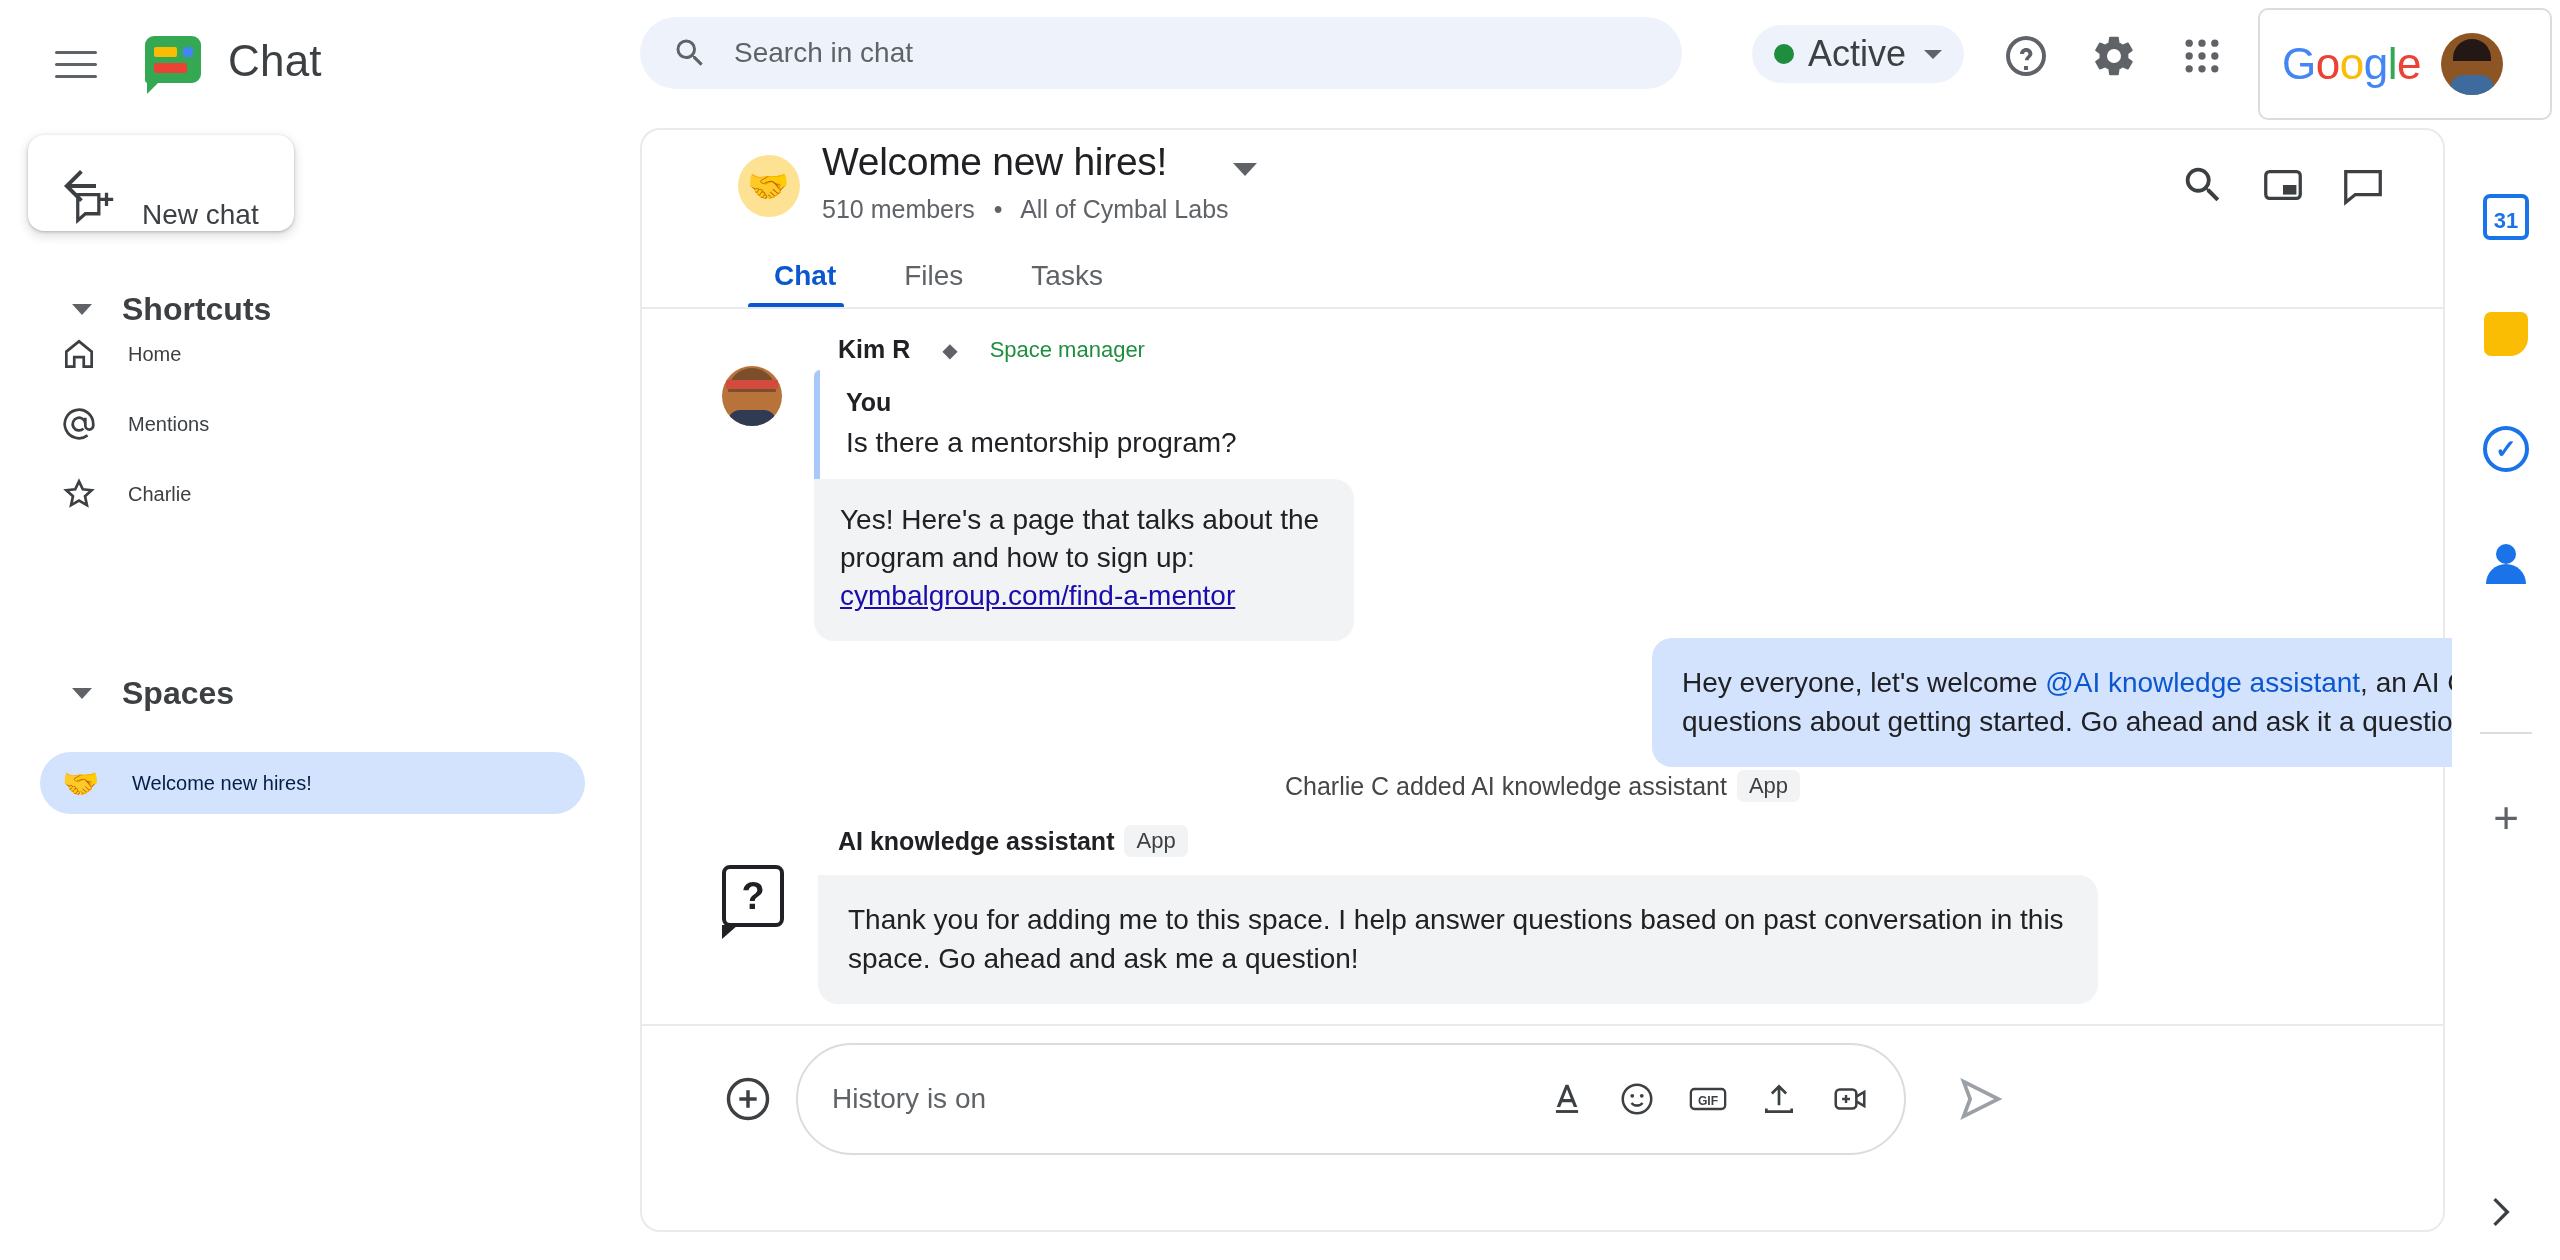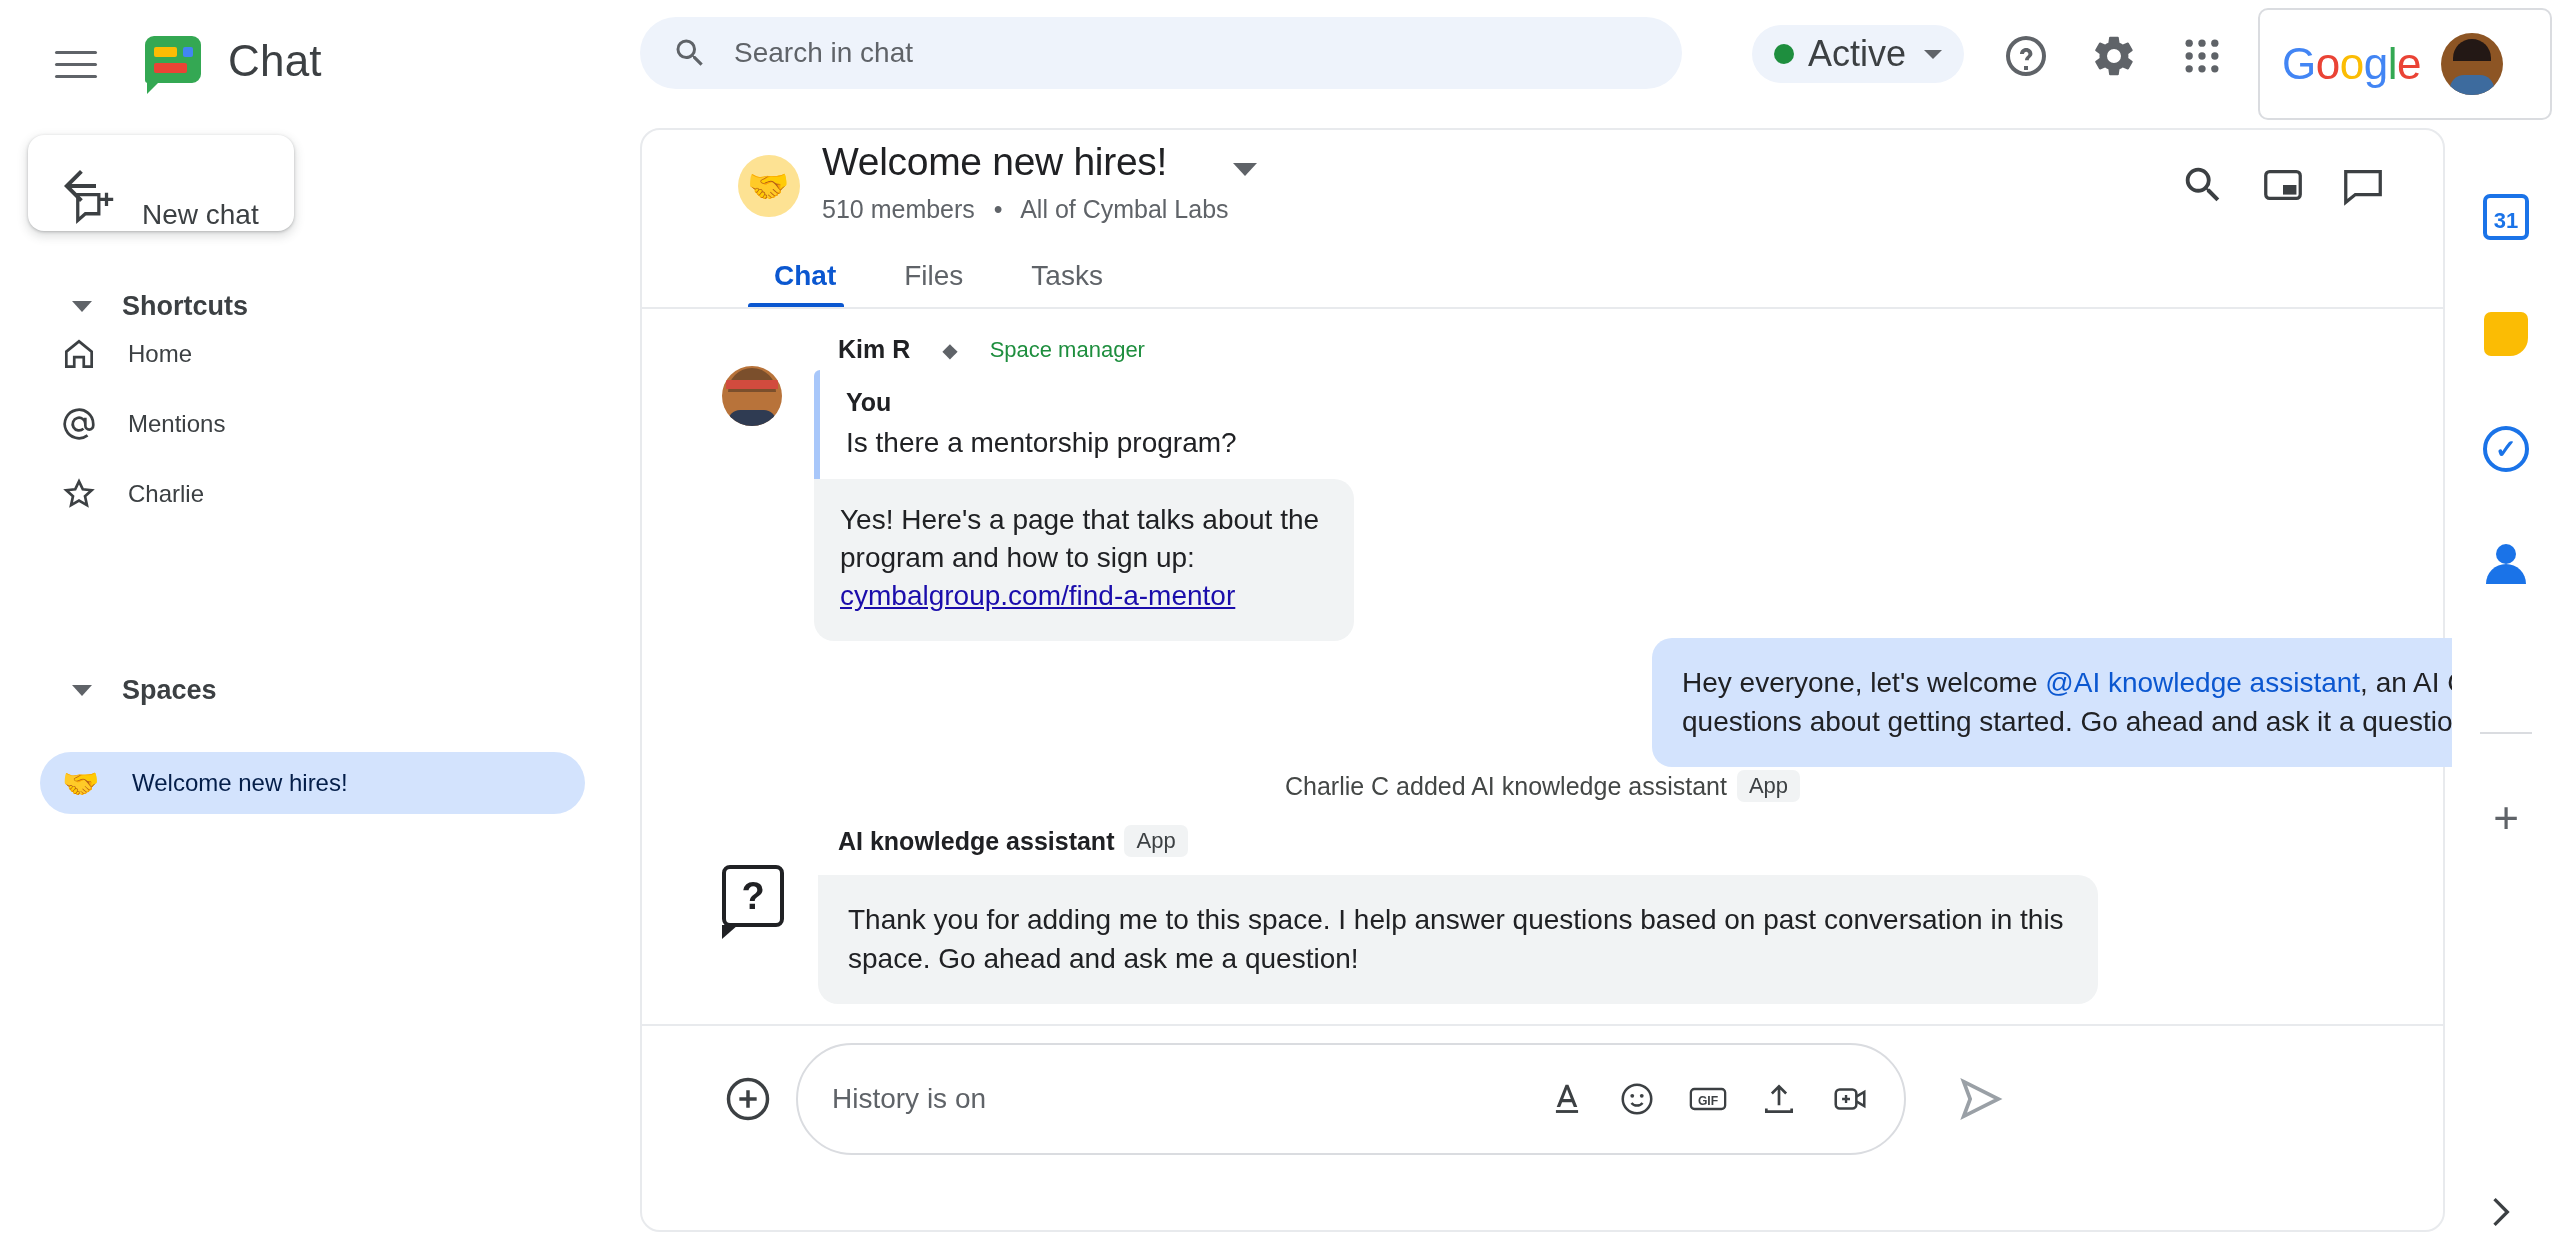--- a/index.html
+++ b/index.html
@@ -130,34 +130,34 @@
     background: #fff; border-radius: 16px;
     box-shadow: 0 1px 3px rgba(60,64,67,.3), 0 4px 10px 2px rgba(60,64,67,.15);
     display: flex; align-items: flex-end; gap: 24px; padding-left: 44px;
     cursor: pointer;
   }
   .new-chat .lbl { font-size: 28px; color: #3c4043; }
 
   .nav-section-head {
     position: absolute; left: 72px;
     display: flex; align-items: center; gap: 30px;
-    font-size: 27px; font-weight: bold; color: #3c4043;
+    font-size: 32px; font-weight: bold; color: #3c4043;
     cursor: pointer;
   }
   .tri {
     width: 0; height: 0; border-left: 10px solid transparent;
     border-right: 10px solid transparent; border-top: 11px solid #5f6368;
   }
   .nav-item {
     position: absolute; left: 40px;
     width: 545px; height: 62px;
     display: flex; align-items: center; gap: 30px; padding-left: 20px;
     border-radius: 31px; cursor: pointer;
   }
-  .nav-item .lbl { font-size: 24px; color: #3c4043; }
+  .nav-item .lbl { font-size: 20px; color: #3c4043; }
   .nav-item.selected { background: #d3e3fd; }
   .nav-item.selected .lbl { color: #041e49; }
   .space-emoji {
     width: 42px; height: 42px; display: flex; align-items: center;
     justify-content: center; font-size: 30px;
   }
 
   
   .main {
     position: absolute; left: 640px; top: 128px;

